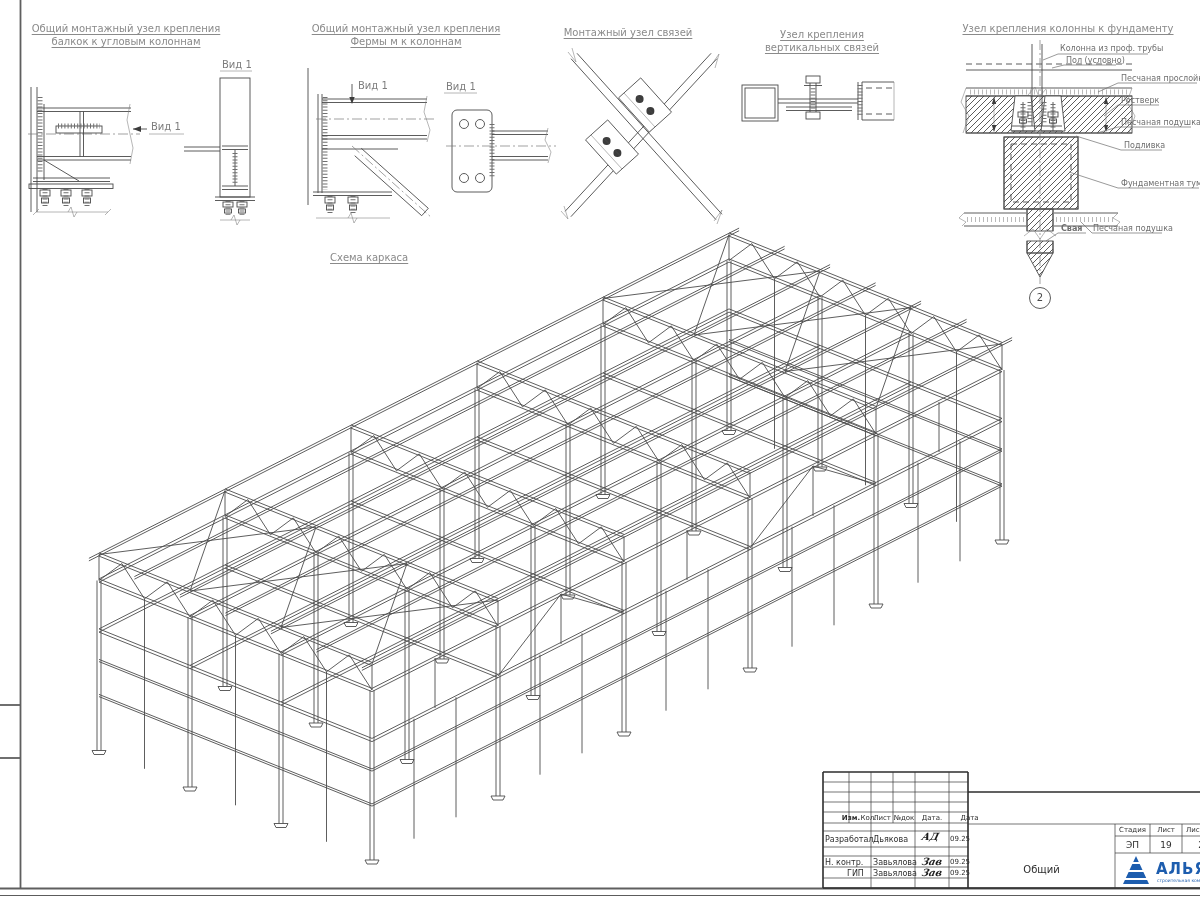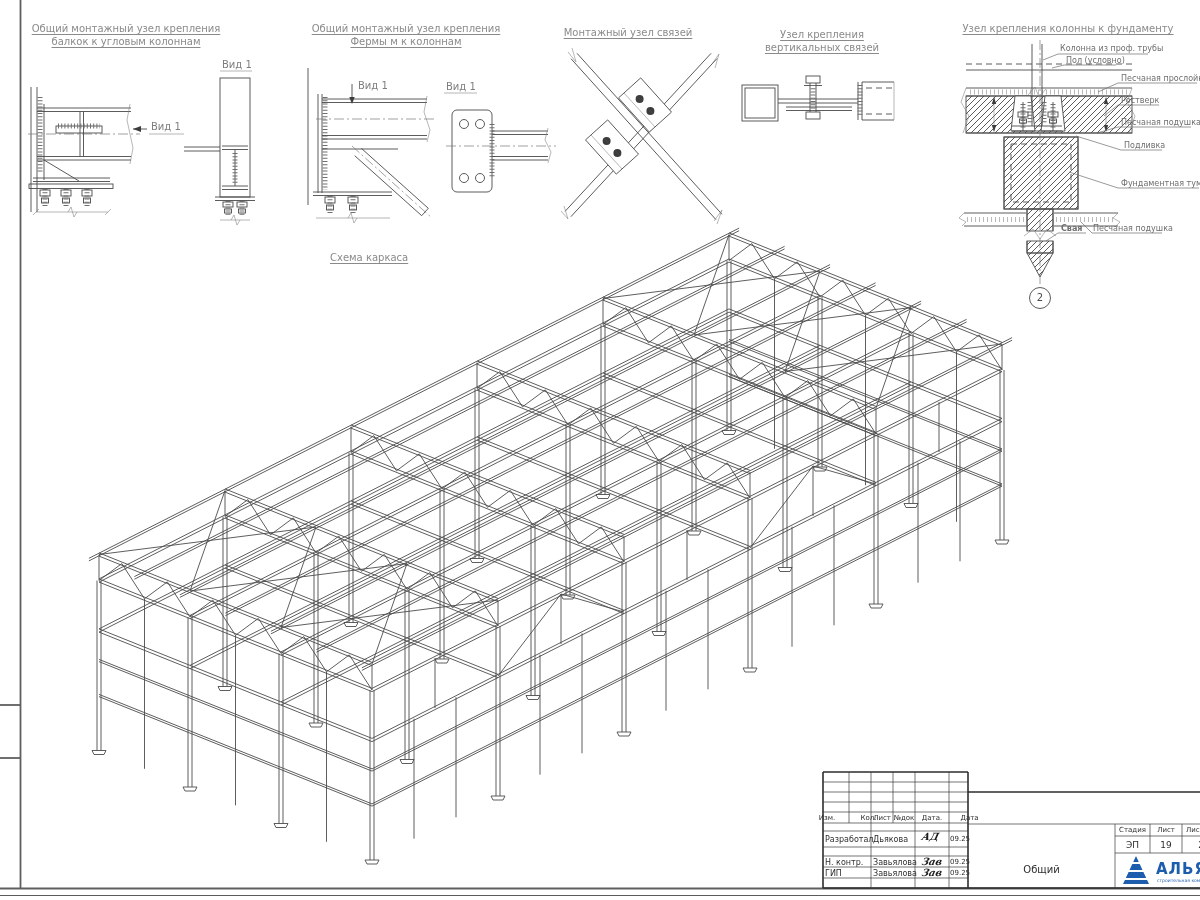--- a/index.html
+++ b/index.html
@@ -666,38 +666,38 @@
 <div class="txt callout" style="left:1066px;top:56px;">Пол (условно)</div>
 <div class="txt callout" style="left:1121px;top:74px;">Песчаная прослойка</div>
 <div class="txt callout" style="left:1121px;top:96px;">Ростверк</div>
 <div class="txt callout" style="left:1121px;top:118px;">Песчаная подушка</div>
 <div class="txt callout" style="left:1124px;top:141px;">Подливка</div>
 <div class="txt callout" style="left:1121px;top:179px;">Фундаментная тумба</div>
 <div class="txt callout" style="left:1061px;top:224px;font-weight:bold;">Свая</div>
 <div class="txt callout" style="left:1093px;top:224px;">Песчаная подушка</div>
 <div class="marker" style="left:1029px;top:292px;">2</div>
 
-<div class="tbt" style="left:807px;top:814px;width:40px;">Изм.</div>
+<div class="tbt" style="left:831px;top:814px;width:40px;font-weight:bold;">Изм.</div>
 <div class="tbt" style="left:849px;top:814px;width:39px;">Кол.</div>
 <div class="tbt" style="left:871px;top:814px;width:22px;">Лист</div>
 <div class="tbt" style="left:893px;top:814px;width:22px;">№док</div>
 <div class="tbt" style="left:915px;top:814px;width:34px;">Дата.</div>
 <div class="tbt" style="left:949px;top:814px;width:41px;">Дата</div>
 
 <div class="tbt tbl" style="left:825px;top:835px;font-size:8px;">Разработал</div>
 <div class="tbt tbl" style="left:873px;top:835px;font-size:8px;">Дьякова</div>
 <div class="sig" style="position:absolute;left:922px;top:831px;">АД</div>
 <div class="tbt tbl" style="left:950px;top:835px;font-size:7px;">09.25</div>
 
 <div class="tbt tbl" style="left:825px;top:858px;font-size:8px;">Н. контр.</div>
 <div class="tbt tbl" style="left:873px;top:858px;font-size:8px;">Завьялова</div>
 <div class="sig" style="position:absolute;left:922px;top:856px;">Зав</div>
 <div class="tbt tbl" style="left:950px;top:858px;font-size:7px;">09.25</div>
 
-<div class="tbt tbl" style="left:825px;top:869px;font-size:8px;">ГИП</div>
+<div class="tbt tbl" style="left:825px;top:869px;font-size:8px;padding-left:22px;">ГИП</div>
 <div class="tbt tbl" style="left:873px;top:869px;font-size:8px;">Завьялова</div>
 <div class="sig" style="position:absolute;left:922px;top:867px;">Зав</div>
 <div class="tbt tbl" style="left:950px;top:869px;font-size:7px;">09.25</div>
 
 <div class="tbt" style="left:968px;top:864px;width:147px;font-size:10px;">Общий</div>
 
 <div class="tbt" style="left:1115px;top:826px;width:35px;">Стадия</div>
 <div class="tbt" style="left:1150px;top:826px;width:32px;">Лист</div>
 <div class="tbt tbl" style="left:1186px;top:826px;width:30px;">Лис</div>
 <div class="tbt" style="left:1115px;top:840px;width:35px;font-size:9px;">ЭП</div>

